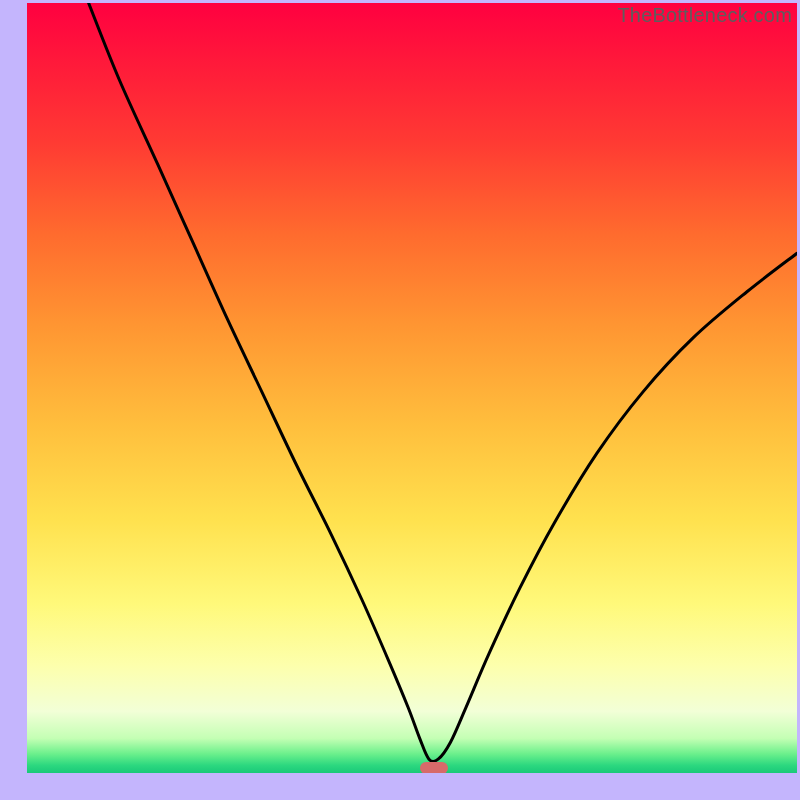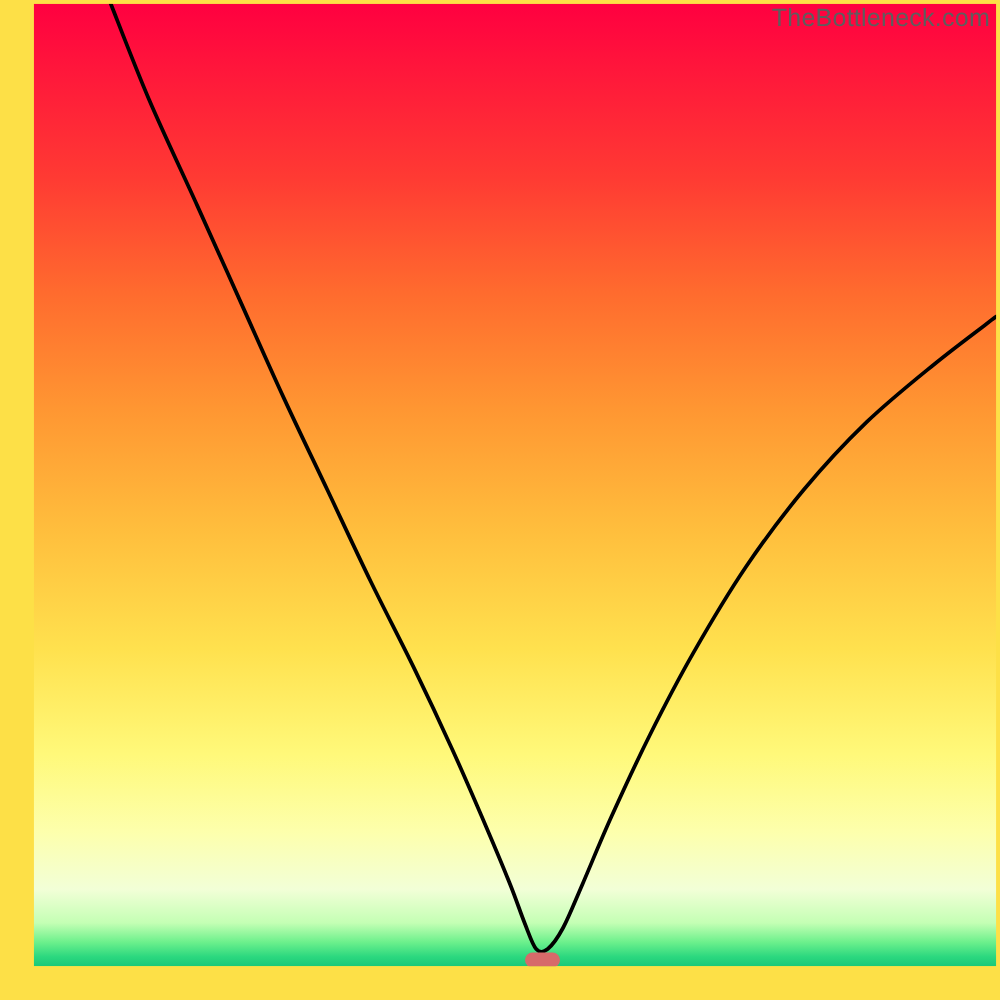--- a/index.html
+++ b/index.html
@@ -8,21 +8,21 @@
     width: 800px;
     height: 800px;
     overflow: hidden;
     background: #000;
     font-family: Arial, Helvetica, sans-serif;
   }
   .frame {
     position: relative;
     width: 800px;
     height: 800px;
-    background: #fde047;
+    background: #c4b5fd;
   }
   .plot-viewport {
     position: absolute;
     left: 27px;
     top: 3px;
     width: 770px;
     height: 770px;
     overflow: hidden;
   }
   .gradient {

